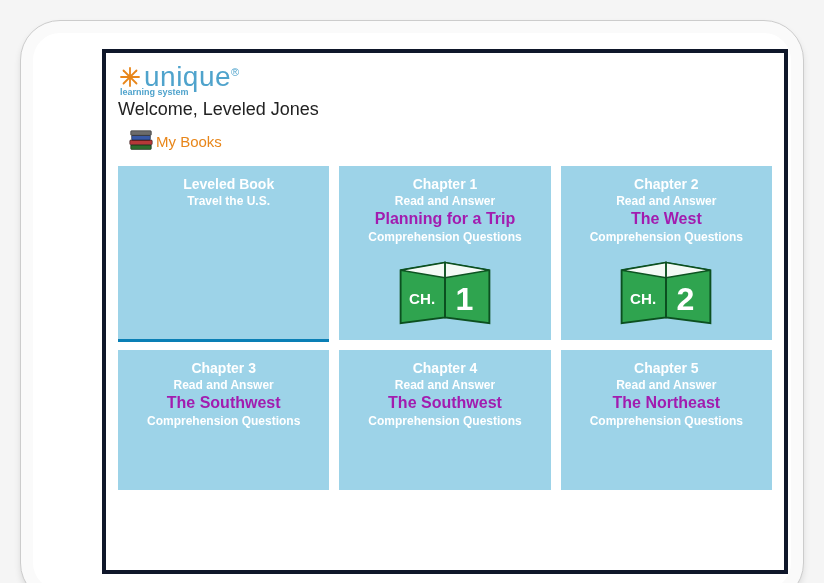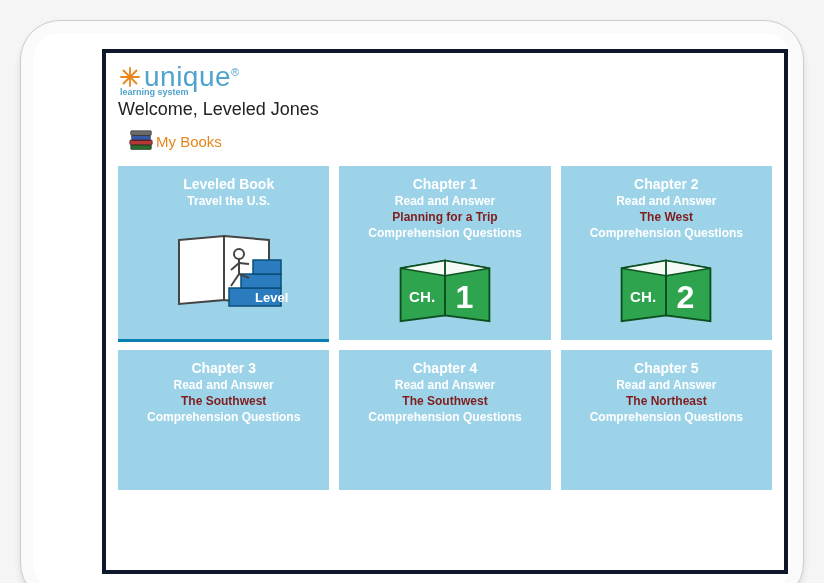--- a/index.html
+++ b/index.html
@@ -109,23 +109,23 @@
       text-align: center;
     }
     .tile-sub1 {
       color: #fff;
       font-weight: bold;
       font-size: 12px;
       text-align: center;
       margin-top: 2px;
     }
     .tile-sub2 {
-      color: #7f1d1d;
-      font-weight: bold;
-      font-size: 12px;
+      color: #a21caf;
+      font-weight: bold;
+      font-size: 16px;
       text-align: center;
       margin-top: 2px;
     }
     .tile-sub3 {
       color: #fff;
       font-weight: bold;
       font-size: 12px;
       text-align: left;
       margin-top: 2px;
     }
@@ -187,40 +187,20 @@
         </svg>
       </span>
       <span class="section-title">My Books</span>
     </div>
 
     <div class="grid">
 
       <div class="tile first-tile">
         <div class="tile-title">Leveled Book</div>
         <div class="tile-sub1">Travel the U.S.</div>
-        <div class="tile-art">
-          <svg viewBox="0 0 120 90" width="130" height="90">
-
-            <path d="M10 12 L55 8 L55 72 L10 76 Z" fill="#fff" stroke="#444" stroke-width="2"></path>
-            <path d="M55 8 L100 12 L100 76 L55 72 Z" fill="#fff" stroke="#444" stroke-width="2"></path>
-            <line x1="55" y1="8" x2="55" y2="72" stroke="#444" stroke-width="2"></line>
-
-            <rect x="60" y="60" width="52" height="18" fill="#2b7cbf" stroke="#0a4d7a" stroke-width="1.5"></rect>
-            <rect x="72" y="46" width="40" height="14" fill="#2b7cbf" stroke="#0a4d7a" stroke-width="1.5"></rect>
-            <rect x="84" y="32" width="28" height="14" fill="#2b7cbf" stroke="#0a4d7a" stroke-width="1.5"></rect>
-
-            <circle cx="70" cy="26" r="5" fill="none" stroke="#444" stroke-width="2"></circle>
-            <line x1="70" y1="31" x2="70" y2="46" stroke="#444" stroke-width="2"></line>
-            <line x1="70" y1="46" x2="62" y2="58" stroke="#444" stroke-width="2"></line>
-            <line x1="70" y1="46" x2="80" y2="50" stroke="#444" stroke-width="2"></line>
-            <line x1="70" y1="35" x2="62" y2="42" stroke="#444" stroke-width="2"></line>
-            <line x1="70" y1="35" x2="80" y2="36" stroke="#444" stroke-width="2"></line>
-            <text x="86" y="74" fill="#fff" font-size="13" font-weight="bold" font-family="Arial">Level</text>
-          </svg>
-        </div>
       </div>
 
       <div class="tile">
         <div class="tile-title">Chapter 1</div>
         <div class="tile-sub1">Read and Answer</div>
         <div class="tile-sub2">Planning for a Trip</div>
         <div class="tile-sub3">Comprehension Questions</div>
         <div class="tile-art">
           <svg viewBox="0 0 110 72" width="110" height="68">
             <path d="M8 14 L55 6 L55 64 L8 70 Z" fill="#2fa44f" stroke="#0c5020" stroke-width="2"></path>

